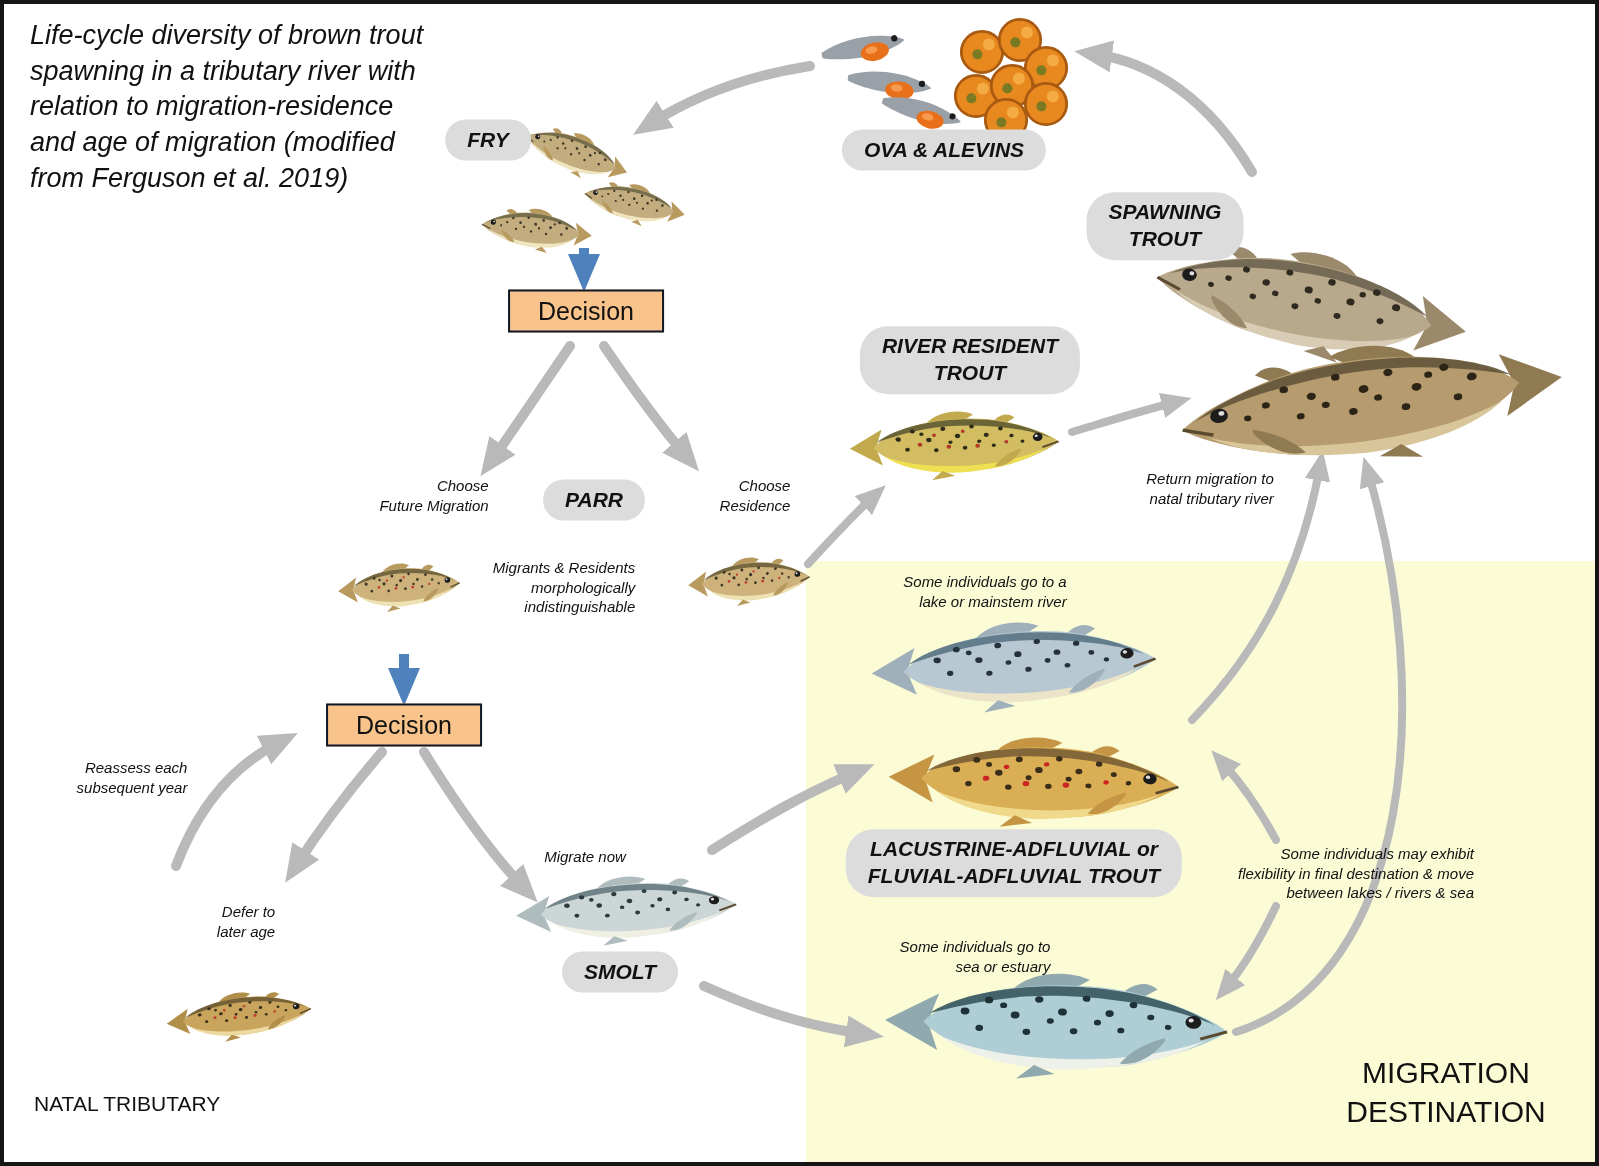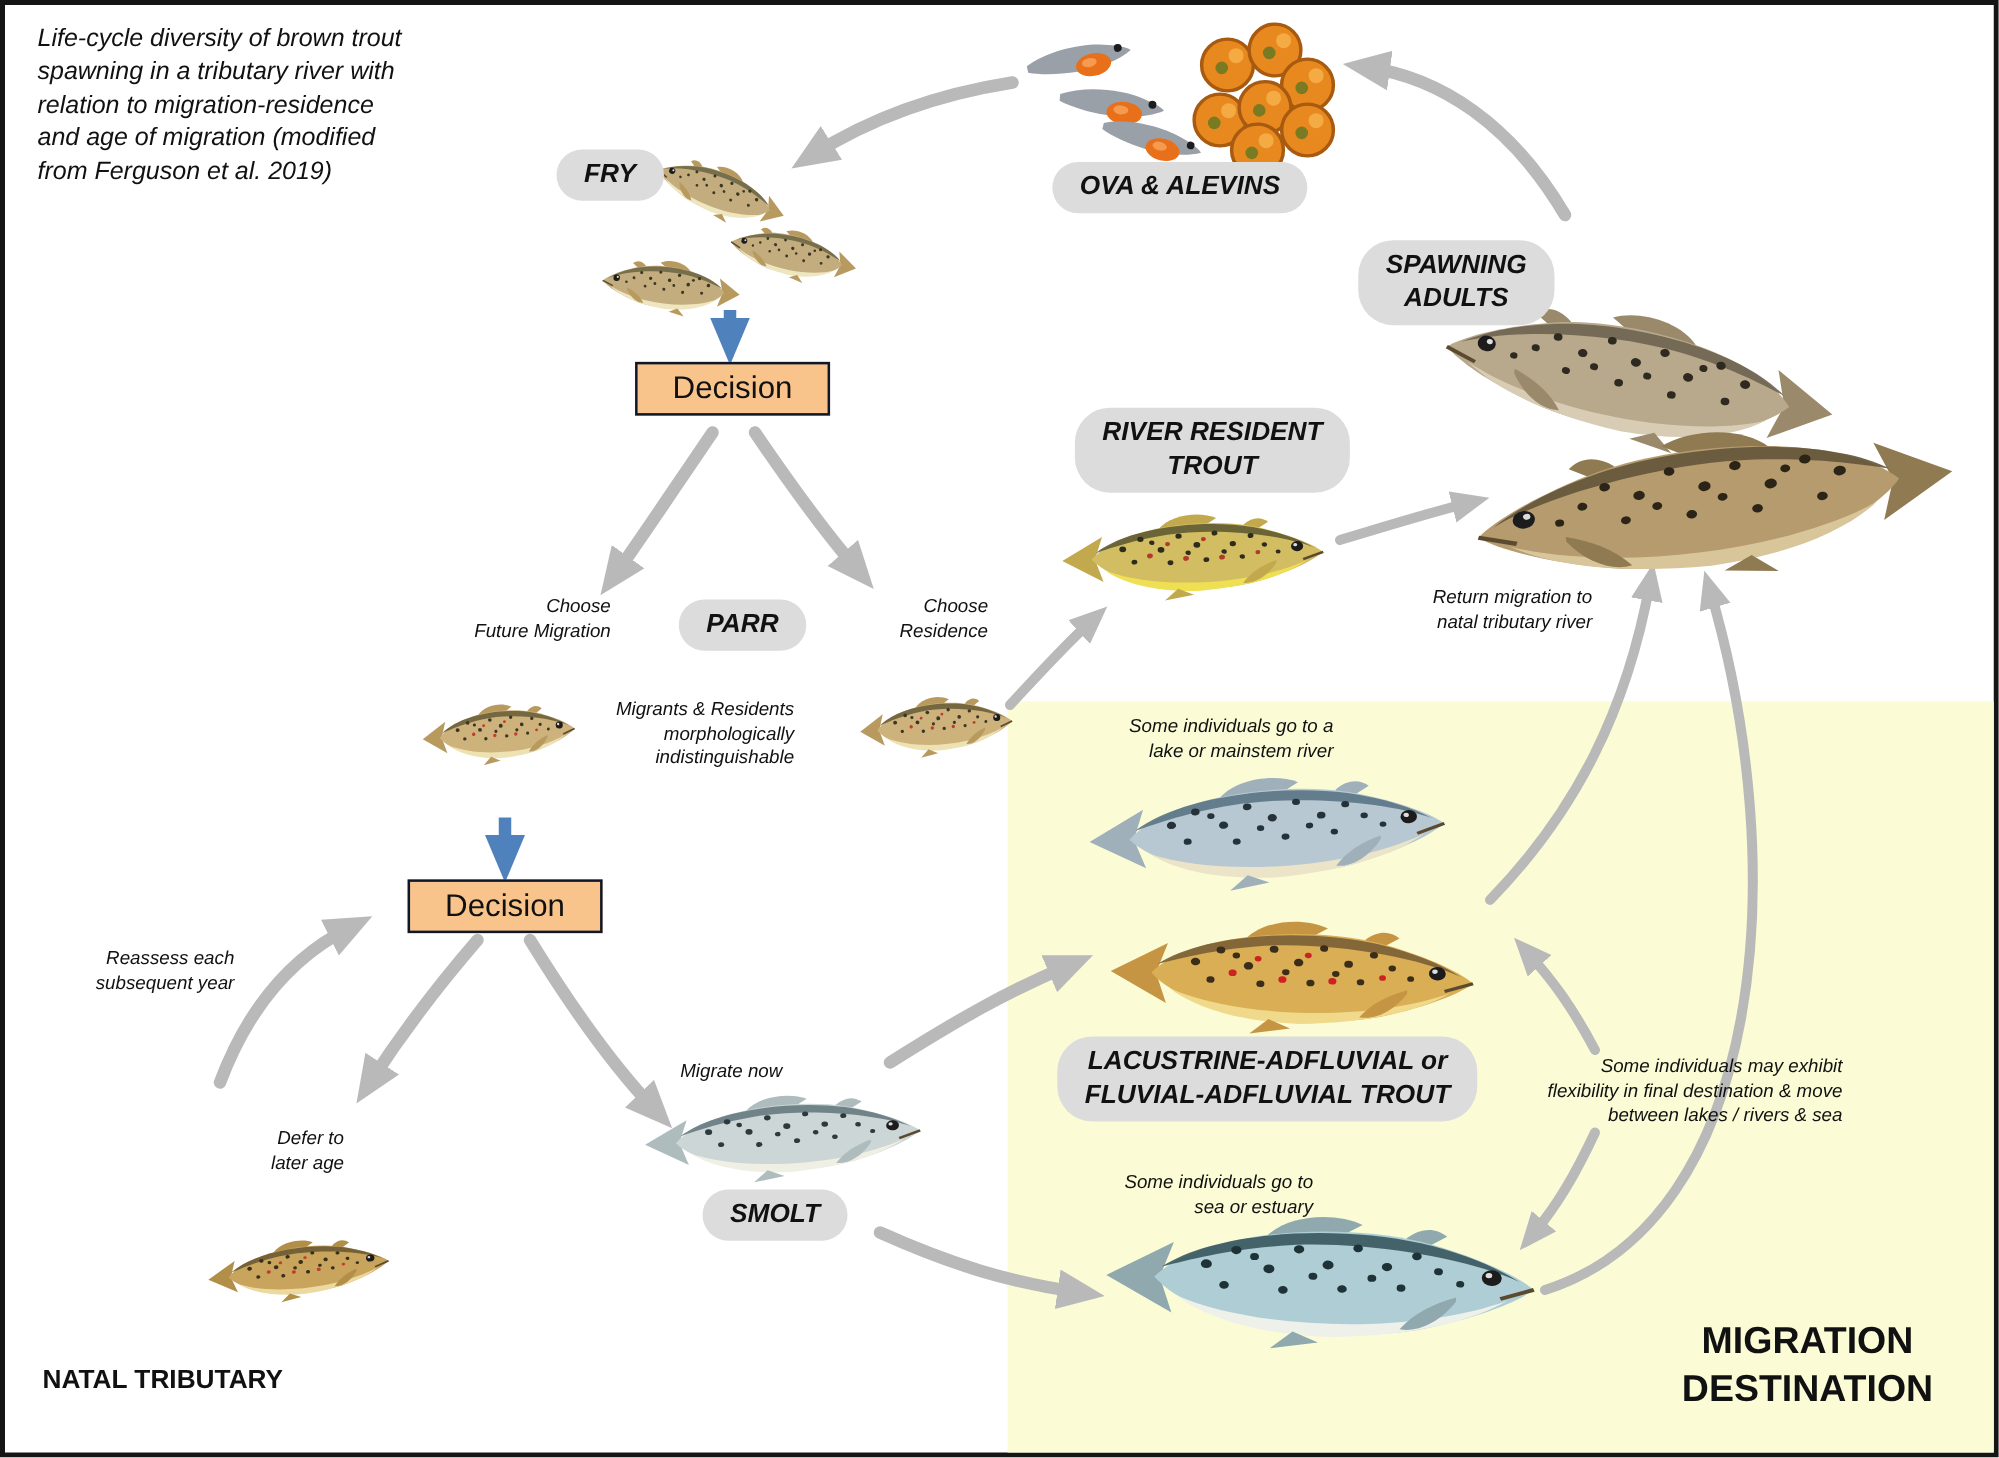--- a/index.html
+++ b/index.html
@@ -8,40 +8,40 @@
     border:4px solid #151515;box-sizing:border-box;overflow:hidden;
     font-family:"Liberation Sans", sans-serif;color:#111;
   }
   .dest-region{
     position:absolute;left:802px;top:557px;width:793px;height:605px;
     background:var(--c-destination_bg,#fbfcd6);z-index:0;
   }
   svg.layer{position:absolute;left:0;top:0;z-index:1;pointer-events:none;}
   .txt{position:absolute;z-index:2;}
   .title{
-    left:26px;top:14px;width:445px;font-size:20px;font-style:italic;
+    left:26px;top:14px;width:445px;font-size:27px;font-style:italic;
     line-height:1.32;white-space:pre-line;
   }
   .pill{
     position:absolute;z-index:2;transform:translate(-50%,-50%);
     background:var(--c-pill_bg,#dcdcdc);border-radius:28px;
     padding:7px 22px;font-style:italic;font-weight:bold;font-size:21px;
     text-align:center;line-height:1.28;white-space:pre-line;
   }
   .decision{
     position:absolute;z-index:2;transform:translate(-50%,-50%);
     background:var(--c-decision_bg,#f9c48c);border:2px solid #0f172a;
     padding:5px 28px;font-size:25px;text-align:center;
   }
   .note{
     position:absolute;z-index:2;transform:translate(-50%,-50%);
     font-style:italic;font-size:15px;text-align:right;line-height:1.3;
     white-space:pre-line;
   }
-  .corner{position:absolute;z-index:2;font-weight:bold;}
+  .corner{position:absolute;z-index:2;font-weight:normal;}
   .corner-natal{left:30px;top:1088px;font-size:21px;}
   .corner-dest{
     left:1442px;top:1088px;transform:translate(-50%,-50%);
     font-size:30px;text-align:center;line-height:1.3;white-space:pre-line;
   }
   .arrow{fill:none;stroke:var(--c-arrow,#b9b9b9);stroke-width:10;stroke-linecap:round;marker-end:url(#ah-gray);}
   .arrow.thin{stroke-width:8;}
   .arrow-blue{fill:none;stroke:var(--c-blue_arrow,#4f81bd);stroke-width:10;marker-end:url(#ah-blue);}
   .mk-gray{fill:var(--c-arrow,#b9b9b9);}
   .mk-blue{fill:var(--c-blue_arrow,#4f81bd);}
@@ -231,21 +231,21 @@
 
   <div class="txt title">Life-cycle diversity of brown trout
 spawning in a tributary river with
 relation to migration-residence
 and age of migration (modified
 from Ferguson et al. 2019)</div>
 
   <div class="pill" style="left:484px;top:136px;">FRY</div>
   <div class="pill" style="left:940px;top:146px;">OVA &amp; ALEVINS</div>
   <div class="pill" style="left:1161px;top:222px;">SPAWNING
-ADULTS</div>
+TROUT</div>
   <div class="pill" style="left:966px;top:356px;">RIVER RESIDENT
 TROUT</div>
   <div class="pill" style="left:590px;top:496px;">PARR</div>
   <div class="pill" style="left:1010px;top:859px;text-align:center;">LACUSTRINE-ADFLUVIAL or
 FLUVIAL-ADFLUVIAL TROUT</div>
   <div class="pill" style="left:616px;top:968px;">SMOLT</div>
 
   <div class="decision" style="left:582px;top:307px;">Decision</div>
   <div class="decision" style="left:400px;top:721px;">Decision</div>
 

